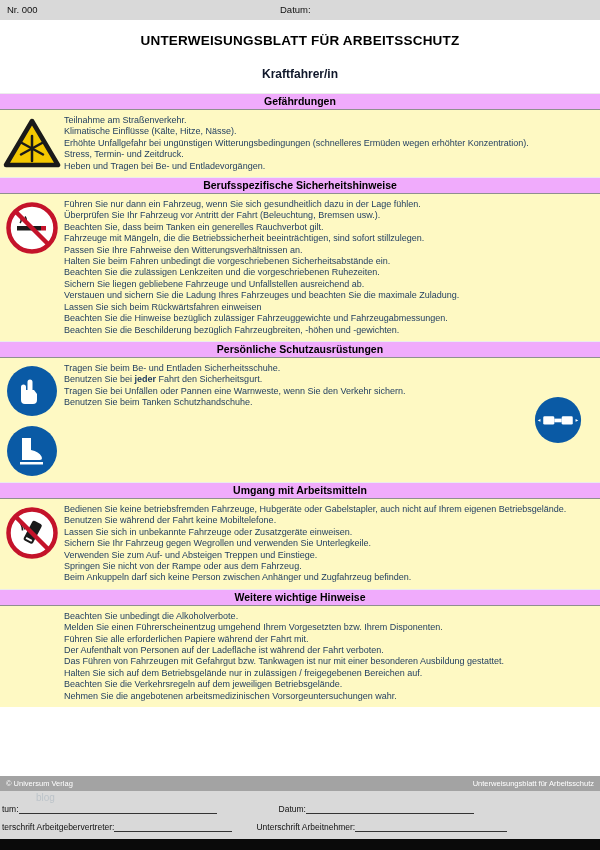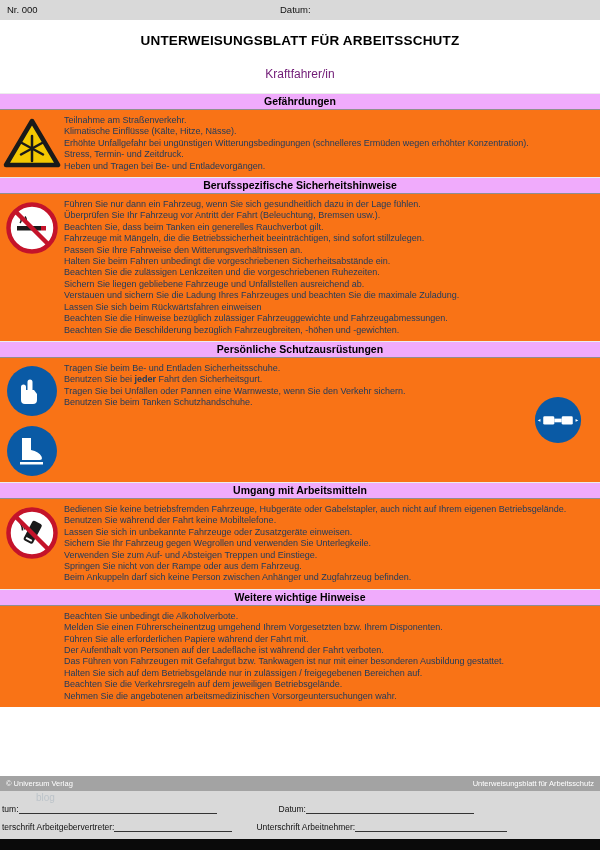--- a/index.html
+++ b/index.html
@@ -10,28 +10,28 @@
     background: #ffffff; color: #111;
   }
   .page { width: 600px; height: 850px; display: flex; flex-direction: column; background: #fff; }
 
   .topbar { flex: 0 0 20px; background: #d9d9d9; position: relative; }
   .topbar .nr { position: absolute; left: 7px; top: 4px; font-size: 9.5px; color: #111; }
   .topbar .datum { position: absolute; left: 280px; top: 4px; font-size: 9.5px; color: #111; }
 
   .titleblock { padding: 13px 0 12px; text-align: center; background: #fff; }
   .title { font-size: 13.5px; font-weight: bold; letter-spacing: .2px; color: #000; }
-  .subtitle { margin-top: 19px; font-size: 12px; font-weight: normal; color: #701a75; }
+  .subtitle { margin-top: 19px; font-size: 12px; font-weight: bold; color: #0f172a; }
 
   .section-bar {
     height: 17px; background: #f0abfc;
     border-top: 1px solid #ececec; border-bottom: 1px solid #8f8f8f;
     text-align: center; font-weight: bold; font-size: 10.5px; line-height: 15px; color: #000;
   }
-  .section-body { display: flex; padding: 5px 8px 5px 0; background: #f97316; }
+  .section-body { display: flex; padding: 5px 8px 5px 0; background: #fef9c3; }
   .icon-col { flex: 0 0 64px; display: flex; flex-direction: column; align-items: center; gap: 8px; padding-top: 2px; }
   .right-icon-col { flex: 0 0 68px; display: flex; align-items: center; justify-content: center; }
   .items { list-style: none; flex: 1; color: #1c3a5e; font-size: 9px; line-height: 11.4px; padding-right: 4px; }
 
   .spacer { flex: 1; background: #fff; }
 
   .footerbar {
     flex: 0 0 15px; background: #a3a3a3; color: #fff; font-size: 7.5px;
     display: flex; justify-content: space-between; align-items: center; padding: 0 6px; gap: 40px;
   }

